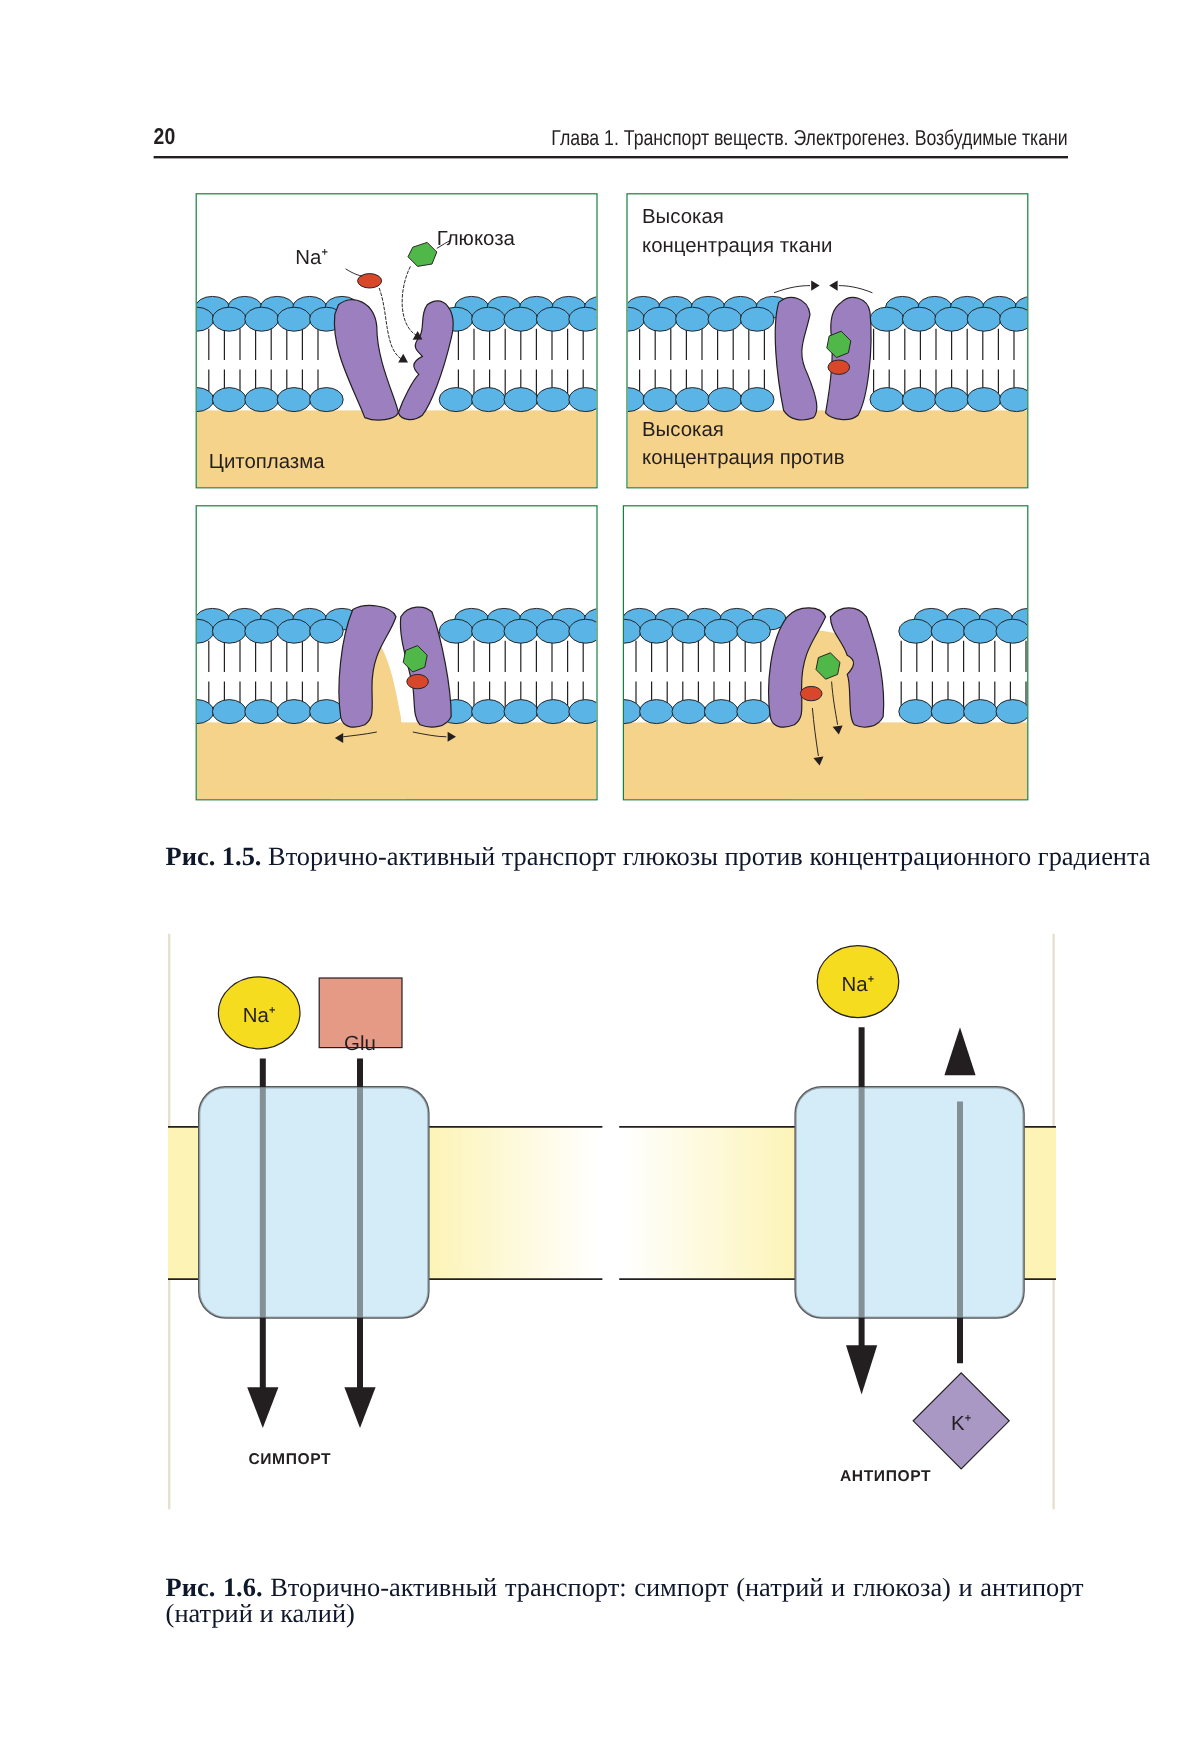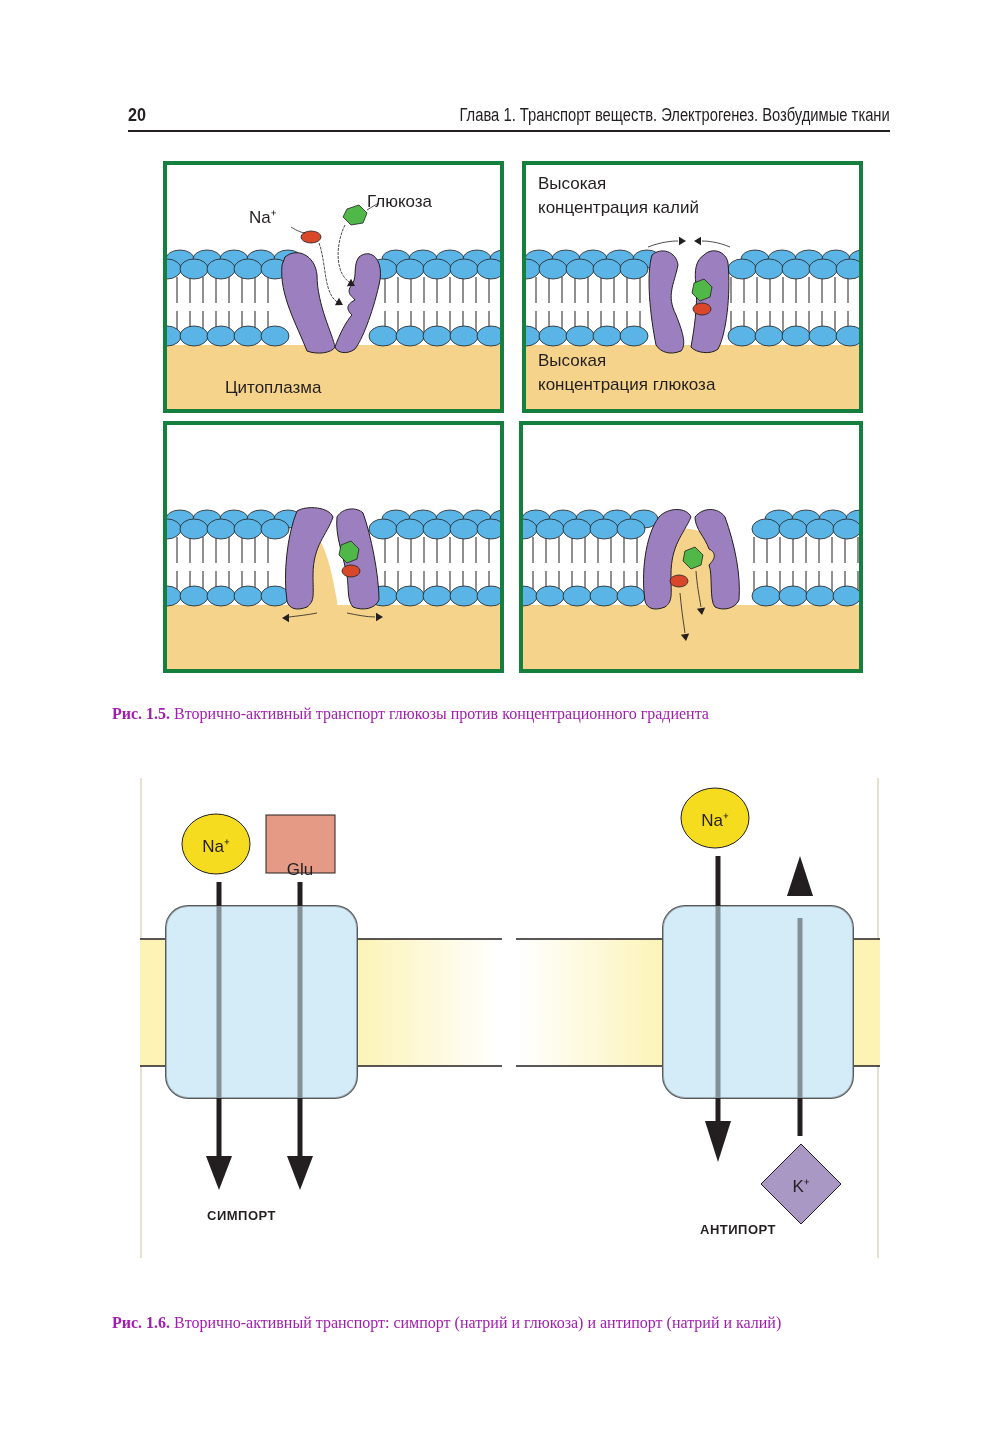--- a/index.html
+++ b/index.html
@@ -1,24 +1,24 @@
 <!DOCTYPE html>
 <html><head>
 <meta charset="utf-8">
 <style>
   html, body { margin: 0; padding: 0; background: #ffffff; }
   body { width: 1000px; height: 1455px; position: relative; overflow: hidden; font-family: "Liberation Sans", sans-serif; color: #231f20; }
   .abs { position: absolute; }
   .header-num { left: 128px; top: 104px; font-family: "Liberation Sans", sans-serif; font-weight: bold; font-size: 19px; transform: scaleX(0.85); transform-origin: left; }
   .header-title { right: 110px; top: 105px; font-size: 18px; transform: scaleX(0.82); transform-origin: right; white-space: nowrap; }
   .header-rule { left: 128px; top: 130px; width: 762px; height: 2px; background: #231f20; }
-  .panel { position: absolute; border: 4px solid #15803d; overflow: hidden; background: #fff; }
+  .panel { position: absolute; border: 1px solid #15803d; overflow: hidden; background: #fff; }
   .panel svg { position: absolute; left: 0; top: 0; }
   .plabel { position: absolute; font-size: 17px; line-height: 22px; color: #231f20; white-space: nowrap; }
-  .caption { position: absolute; left: 112px; font-family: "Liberation Serif", serif; font-size: 16px; line-height: 22px; color: #a21caf; }
+  .caption { position: absolute; left: 138px; font-family: "Liberation Serif", serif; font-size: 22px; line-height: 22px; color: #0f172a; }
   .caption b { font-weight: bold; }
   .fig2 { position: absolute; left: 140px; top: 778px; width: 740px; height: 480px; }
   .fig2 svg { position: absolute; left: 0; top: 0; }
   .f2label { position: absolute; font-weight: bold; font-size: 13px; letter-spacing: 0.5px; white-space: nowrap; }
   .ion-text { position: absolute; font-size: 17px; text-align: center; white-space: nowrap; }
 </style>
 </head>
 <body>
 
 <div class="abs header-num">20</div>
@@ -101,21 +101,21 @@
       <polygon points="180,44 192,40 200,48 196,58 184,60 176,52" fill="#4fb848" stroke="#231f20" stroke-width="0.8"></polygon>
       <path d="M124,62 C130,66 136,68 138,68" stroke="#231f20" fill="none" stroke-width="0.8"></path>
       <path d="M200,45 C205,42 208,40 212,38" stroke="#231f20" fill="none" stroke-width="0.8"></path>
       <path d="M152,78 C160,100 156,130 172,138" stroke="#231f20" fill="none" stroke-width="0.8" stroke-dasharray="3,1"></path>
       <polygon points="176,140 172.0378221735089,132.86269330410536 167.83782217350893,140.13730669589464" fill="#231f20"></polygon>
       <path d="M178,60 C168,80 168,110 184,118" stroke="#231f20" fill="none" stroke-width="0.8" stroke-dasharray="3,1"></path>
       <polygon points="188,121 184.0378221735089,113.86269330410536 179.83782217350893,121.13730669589464" fill="#231f20"></polygon>
     </svg>
   <div class="plabel" style="left:82px; top:42px;">Na⁺</div>
   <div class="plabel" style="left:200px; top:26px;">Глюкоза</div>
-  <div class="plabel" style="left:10px; top:212px;margin-left:48px;">Цитоплазма</div>
+  <div class="plabel" style="left:10px; top:212px;">Цитоплазма</div>
 </div>
 
 <div class="panel" style="left:522px; top:161px; width:333px; height:244px;">
   <svg width="333" height="244">
       <rect x="0" y="180" width="333" height="70" fill="#f5d38a"></rect>
       <line x1="10" y1="112" x2="10" y2="138" stroke="#231f20" stroke-width="1"></line>
       <line x1="10" y1="146" x2="10" y2="170" stroke="#231f20" stroke-width="1"></line>
       <line x1="23" y1="112" x2="23" y2="138" stroke="#231f20" stroke-width="1"></line>
       <line x1="23" y1="146" x2="23" y2="170" stroke="#231f20" stroke-width="1"></line>
       <line x1="36" y1="112" x2="36" y2="138" stroke="#231f20" stroke-width="1"></line>
@@ -188,23 +188,23 @@
       <path d="M126,90 C135,82 150,86 152,100 C148,120 140,130 150,150 C158,170 160,180 155,186 C145,190 135,188 130,180 C124,150 120,110 126,90 Z" fill="#9b7fbf" stroke="#231f20" stroke-width="1"></path>
       <path d="M178,90 C186,82 200,86 202,98 C205,130 200,170 192,184 C185,190 170,188 165,182 C168,165 172,140 170,120 C168,105 170,95 178,90 Z" fill="#9b7fbf" stroke="#231f20" stroke-width="1"></path>
       <polygon points="168,118 178,114 186,122 184,132 174,136 166,128" fill="#4fb848" stroke="#231f20" stroke-width="0.8"></polygon>
       <ellipse cx="176" cy="144" rx="9" ry="6" fill="#d9472b" stroke="#231f20" stroke-width="0.8"></ellipse>
       <path d="M122,82 C135,77 145,76 152,76" stroke="#231f20" fill="none" stroke-width="0.8"></path>
       <polygon points="160,76 153,71.8 153,80.2" fill="#231f20"></polygon>
       <path d="M204,82 C192,77 182,76 176,76" stroke="#231f20" fill="none" stroke-width="0.8"></path>
       <polygon points="168,76 175,80.2 175,71.8" fill="#231f20"></polygon>
     </svg>
   <div class="plabel" style="left:12px; top:8px;">Высокая</div>
-  <div class="plabel" style="left:12px; top:32px;">концентрация калий</div>
+  <div class="plabel" style="left:12px; top:32px;">концентрация ткани</div>
   <div class="plabel" style="left:12px; top:185px;">Высокая</div>
-  <div class="plabel" style="left:12px; top:209px;">концентрация глюкоза</div>
+  <div class="plabel" style="left:12px; top:209px;">концентрация против</div>
 </div>
 
 <div class="panel" style="left:163px; top:421px; width:333px; height:244px;">
   <svg width="333" height="244">
       <rect x="0" y="180" width="333" height="70" fill="#f5d38a"></rect>
       <line x1="10" y1="112" x2="10" y2="138" stroke="#231f20" stroke-width="1"></line>
       <line x1="10" y1="146" x2="10" y2="170" stroke="#231f20" stroke-width="1"></line>
       <line x1="23" y1="112" x2="23" y2="138" stroke="#231f20" stroke-width="1"></line>
       <line x1="23" y1="146" x2="23" y2="170" stroke="#231f20" stroke-width="1"></line>
       <line x1="36" y1="112" x2="36" y2="138" stroke="#231f20" stroke-width="1"></line>

